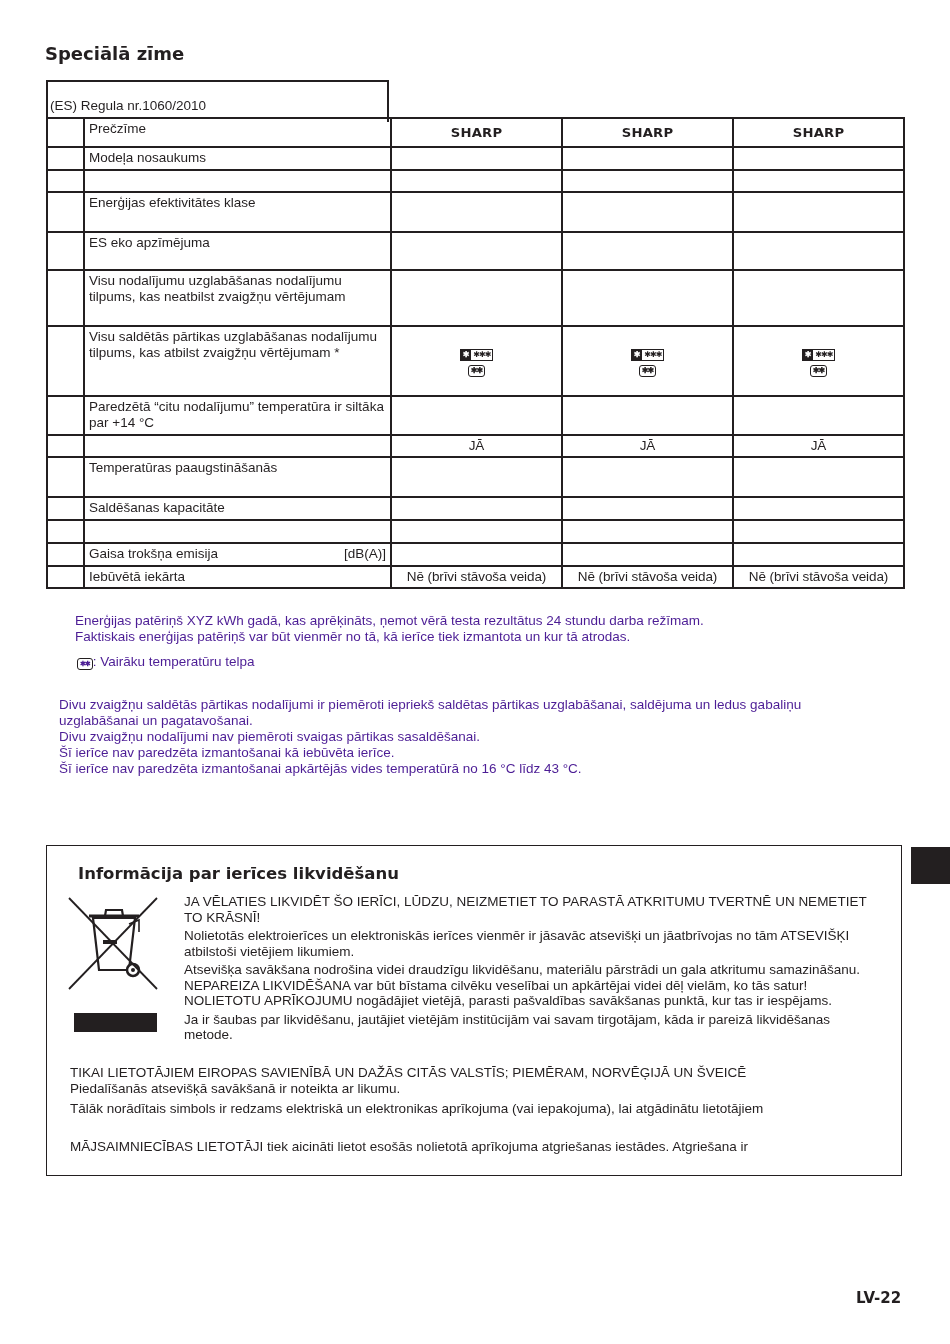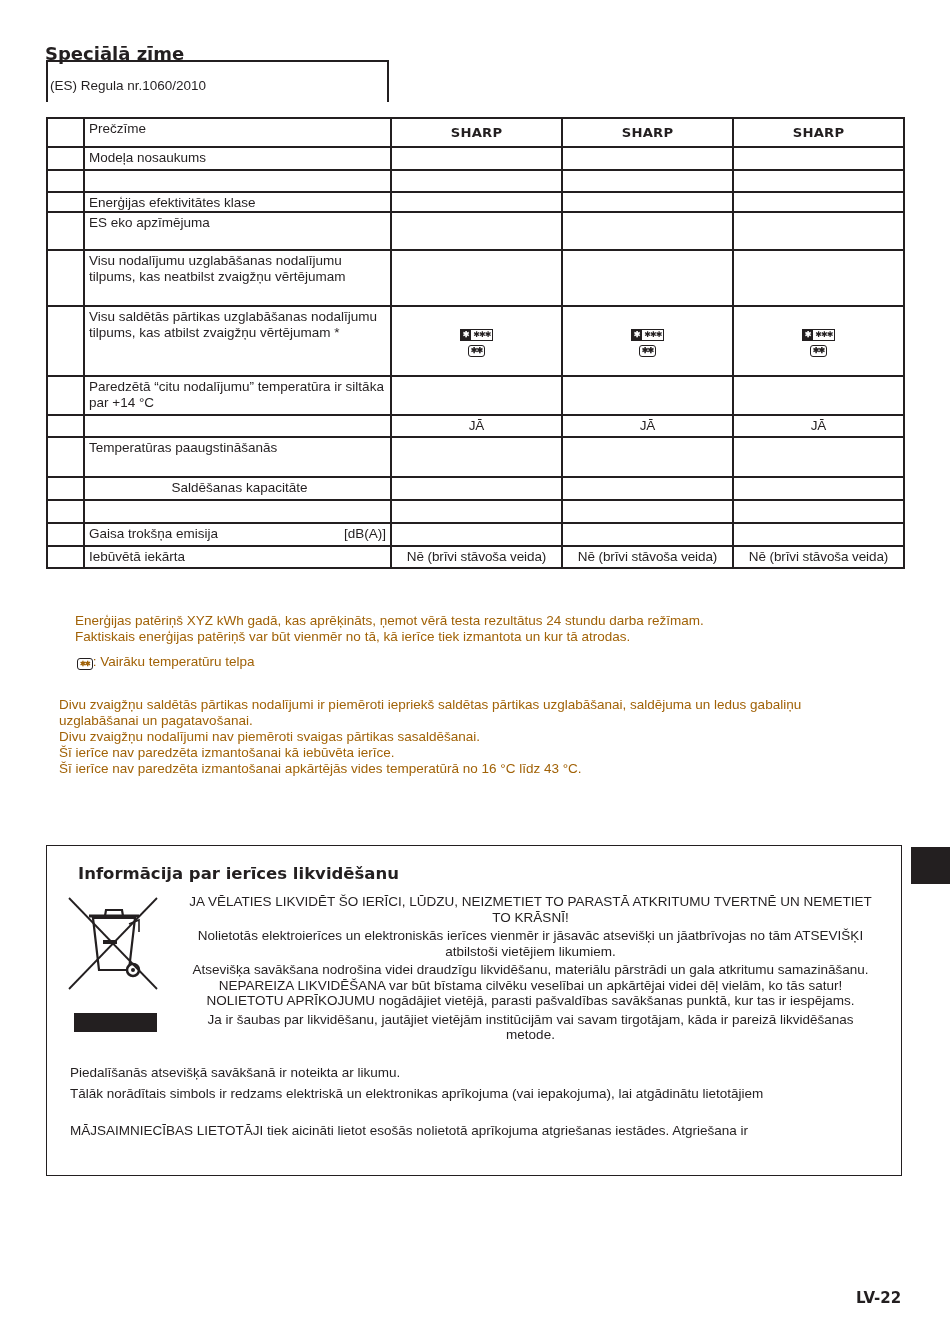--- a/index.html
+++ b/index.html
@@ -6,21 +6,21 @@
     body {
       width: 950px; height: 1344px; position: relative; overflow: hidden;
       font-family: "Liberation Sans", sans-serif; color: #231f20;
     }
     .title {
       position: absolute; left: 45px; top: 43px;
       font-family: "DejaVu Sans", sans-serif; font-weight: bold; font-size: 18px;
       color: #231f20;
     }
     .reg-box {
-      position: absolute; left: 46px; top: 60px; width: 343px; height: 42px;
+      position: absolute; left: 46px; top: 80px; width: 343px; height: 42px;
       border: 2px solid #231f20; border-bottom: none; box-sizing: border-box;
     }
     .reg-box span {
       position: absolute; left: 2px; top: 16px; font-size: 13.5px;
     }
     table.spec {
       position: absolute; left: 46px; top: 117px;
       border-collapse: collapse; table-layout: fixed;
       width: 859px;
     }
@@ -43,38 +43,38 @@
       font-size: 8px; line-height: 10px; margin-top: 2px;
     }
     .star-a .dark { background: #231f20; color: #fff; padding: 0 2px; font-weight: bold; }
     .star-a .light { background: #fff; color: #231f20; padding: 0 2px; letter-spacing: -1px; }
     .star-b {
       display: inline-block; border: 1px solid #231f20; border-radius: 3px;
       font-size: 8px; line-height: 10px; height: 10px; padding: 0 2px; font-weight: bold;
       letter-spacing: -1px; margin-top: 4px;
     }
     .note {
-      position: absolute; font-size: 13.5px; line-height: 16px; color: #a16207;
+      position: absolute; font-size: 13.5px; line-height: 16px; color: #4c1d95;
     }
     .note p { margin: 0; }
     .disposal {
       position: absolute; left: 46px; top: 845px; width: 856px; height: 331px;
       border: 1.5px solid #231f20; box-sizing: border-box;
     }
     .disposal h2 {
       position: absolute; left: 23px; top: 10px; margin: 8px;
       font-family: "DejaVu Sans", sans-serif; font-weight: bold; font-size: 16.5px;
     }
     .bin-icon { position: absolute; left: 20px; top: 50px; width: 92px; height: 95px; }
     .black-bar { position: absolute; left: 27px; top: 167px; width: 83px; height: 19px; background: #231f20; }
     .disp-text {
       position: absolute; left: 137px; top: 48px; width: 705px;
       font-size: 13.5px; line-height: 15.5px;
     }
-    .disp-text p { margin: 0 12px 3px 0; text-align: center; }
+    .disp-text p { margin: 0 12px 3px 0; }
     .disp-lower {
       position: absolute; left: 23px; top: 219px; width: 820px;
       font-size: 13.5px; line-height: 15.5px;
     }
     .disp-lower p { margin: 0 0 5px 0; }
     .disp-lower p.gap { margin-top: 22px; }
     .side-tab {
       position: absolute; left: 911px; top: 847px; width: 39px; height: 37px; background: #231f20;
     }
     .page-num {
@@ -107,21 +107,21 @@
         <td class="val nopad"><span></span></td>
         <td class="val nopad"><span></span></td>
       </tr>
       <tr style="height: 22px;">
         <td class="num"></td>
         <td class="label"><span></span></td>
         <td class="val nopad"><span></span></td>
         <td class="val nopad"><span></span></td>
         <td class="val nopad"><span></span></td>
       </tr>
-      <tr style="height: 20px; margin-top: 16px;">
+      <tr style="height: 40px; margin-top: 16px;">
         <td class="num"></td>
         <td class="label"><span>Enerģijas efektivitātes klase</span></td>
         <td class="val nopad"><span></span></td>
         <td class="val nopad"><span></span></td>
         <td class="val nopad"><span></span></td>
       </tr>
       <tr style="height: 38px;">
         <td class="num"></td>
         <td class="label"><span>ES eko apzīmējuma</span></td>
         <td class="val nopad"><span></span></td>
@@ -171,21 +171,21 @@
         <td class="val nopad"><span>JĀ</span></td>
         <td class="val nopad"><span>JĀ</span></td>
       </tr>
       <tr style="height: 40px;">
         <td class="num"></td>
         <td class="label"><span>Temperatūras paaugstināšanās</span></td>
         <td class="val nopad"><span></span></td>
         <td class="val nopad"><span></span></td>
         <td class="val nopad"><span></span></td>
       </tr>
-      <tr style="height: 23px; text-align: center;">
+      <tr style="height: 23px;">
         <td class="num"></td>
         <td class="label"><span>Saldēšanas kapacitāte</span></td>
         <td class="val nopad"><span></span></td>
         <td class="val nopad"><span></span></td>
         <td class="val nopad"><span></span></td>
       </tr>
       <tr style="height: 23px;">
         <td class="num"></td>
         <td class="label"><span></span></td>
         <td class="val nopad"><span></span></td>
@@ -241,20 +241,21 @@
     <line x1="90" y1="2" x2="2" y2="93" stroke="#231f20" stroke-width="1.8"></line>
   </svg>
   <div class="black-bar"></div>
   <div class="disp-text">
     <p>JA VĒLATIES LIKVIDĒT ŠO IERĪCI, LŪDZU, NEIZMETIET TO PARASTĀ ATKRITUMU TVERTNĒ UN NEMETIET TO KRĀSNĪ!</p>
     <p>Nolietotās elektroierīces un elektroniskās ierīces vienmēr ir jāsavāc atsevišķi un jāatbrīvojas no tām ATSEVIŠĶI atbilstoši vietējiem likumiem.</p>
     <p>Atsevišķa savākšana nodrošina videi draudzīgu likvidēšanu, materiālu pārstrādi un gala atkritumu samazināšanu. NEPAREIZA LIKVIDĒŠANA var būt bīstama cilvēku veselībai un apkārtējai videi dēļ vielām, ko tās satur! NOLIETOTU APRĪKOJUMU nogādājiet vietējā, parasti pašvaldības savākšanas punktā, kur tas ir iespējams.</p>
     <p>Ja ir šaubas par likvidēšanu, jautājiet vietējām institūcijām vai savam tirgotājam, kāda ir pareizā likvidēšanas metode.</p>
   </div>
   <div class="disp-lower">
+    <p style="margin:0;">TIKAI LIETOTĀJIEM EIROPAS SAVIENĪBĀ UN DAŽĀS CITĀS VALSTĪS; PIEMĒRAM, NORVĒĢIJĀ UN ŠVEICĒ</p>
     <p>Piedalīšanās atsevišķā savākšanā ir noteikta ar likumu.</p>
     <p>Tālāk norādītais simbols ir redzams elektriskā un elektronikas aprīkojuma (vai iepakojuma), lai atgādinātu lietotājiem</p>
     <p class="gap">MĀJSAIMNIECĪBAS LIETOTĀJI tiek aicināti lietot esošās nolietotā aprīkojuma atgriešanas iestādes. Atgriešana ir</p>
   </div>
 </div>
 
 <div class="side-tab"></div>
 
 <div class="page-num">LV-22</div>
 

